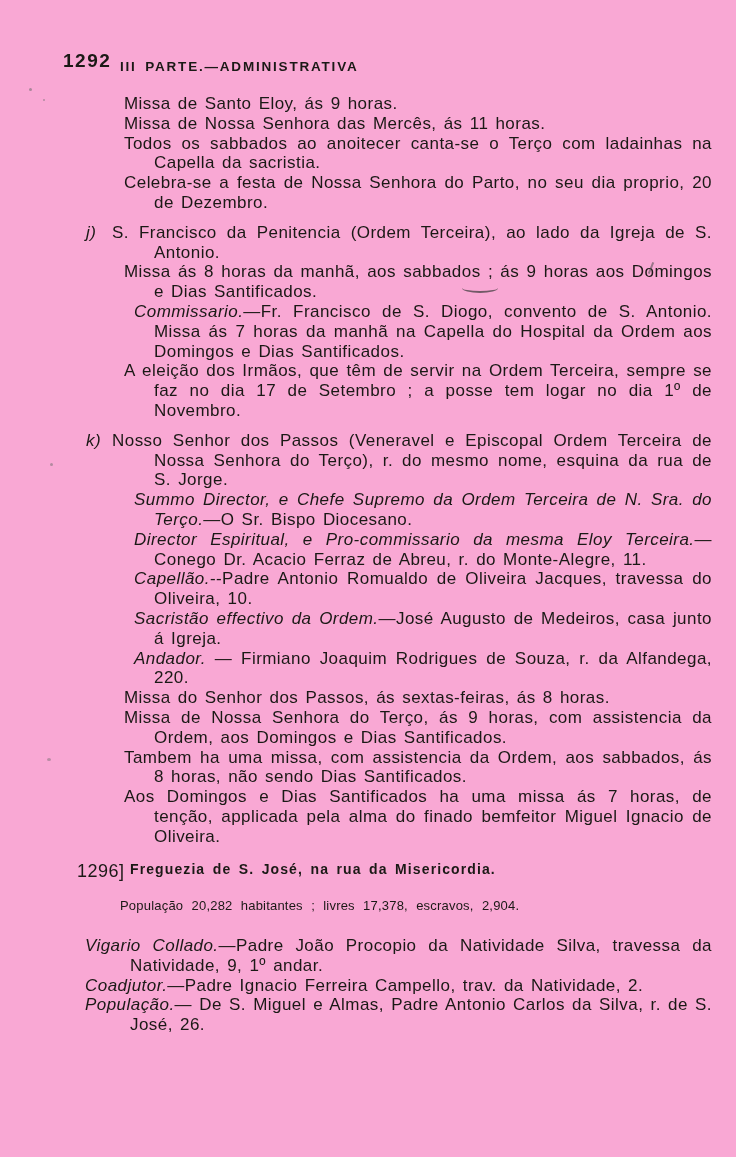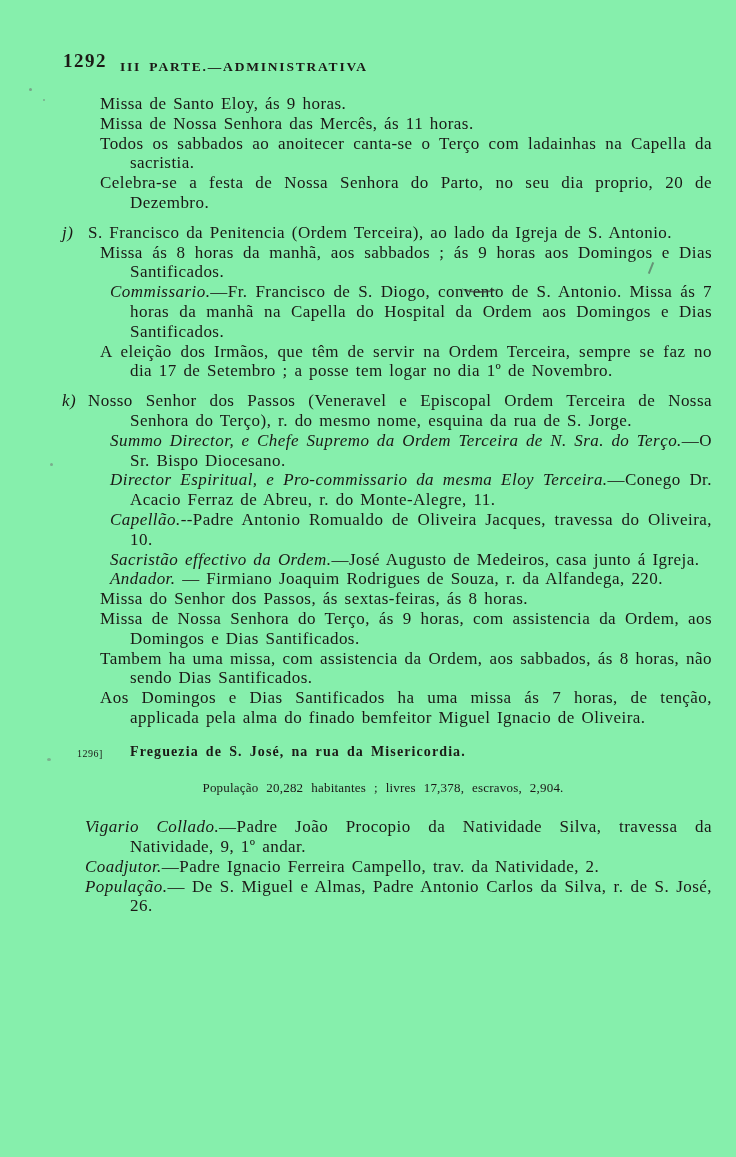--- a/index.html
+++ b/index.html
@@ -1,71 +1,71 @@
 <!DOCTYPE html>
 <html lang="pt"><head>
 <meta charset="utf-8">
 <style>
   * { box-sizing: border-box; }
   html, body { margin: 0; padding: 0; background: #ffffff; }
   .page {
     position: relative;
     width: 736px;
     height: 1157px;
-    background: #86efac;
+    background: #f9a8d4;
     color: #1b1916;
-    font-family: Liberation Serif, serif;
+    font-family: Liberation Sans, sans-serif;
     font-size: 17px;
     line-height: 19.8px;
     letter-spacing: 0.45px;
     word-spacing: 2px;
     overflow: hidden;
   }
 
   
   .page-number {
     position: absolute; left: 63px; top: 51px;
     font-size: 19px; font-weight: bold; letter-spacing: 1.5px;
   }
   .running-title {
     position: absolute; left: 120px; right: 96px; top: 57px;
     text-align: left; font-size: 13.5px; font-weight: bold;
     letter-spacing: 1.8px; word-spacing: 3px;
   }
 
   
-  .body-text { position: relative; padding-top: 94px; }
+  .body-text { position: relative; padding-top: 94px; padding-left: 24px; }
   .para {
     margin: 0; padding-left: 130px; padding-right: 24px;
     text-indent: -30px; text-align: justify; position: relative;
   }
   .p-official { text-indent: -20px; }
   .p-lettered { text-indent: -42px; }
   .p-entry    { text-indent: -45px; }
   .gap { margin-top: 10px; }
   .marker {
     position: absolute; left: 62px; top: 0;
     font-style: italic; text-indent: 0;
   }
   .it { font-style: italic; }
 
   
   .entry2 { margin-top: 14px; position: relative; }
   .entry2-heading { position: relative; }
   .entry-ref {
     position: absolute; left: 77px; top: 2px;
-    font-size: 10px; letter-spacing: 0.5px;
+    font-size: 18px; letter-spacing: 0.5px;
   }
   .entry-title {
     margin: 0 70px 0 130px; text-align: left;
     font-size: 14px; font-weight: bold;
     letter-spacing: 1.1px; word-spacing: 2.5px;
   }
   .population {
-    margin: 16px 90px 20px 120px; text-align: center;
+    margin: 16px 90px 20px 120px; text-align: left;
     font-size: 13px; letter-spacing: 0.2px; word-spacing: 4.5px;
   }
 
   
   .speck { position: absolute; background: #6b6b6b; border-radius: 50%; }
   .speck.s1 { left: 29px;  top: 88px;  width: 3px; height: 3px; opacity: .55; }
   .speck.s2 { left: 43px;  top: 99px;  width: 2px; height: 2px; opacity: .5; }
   .speck.s3 { left: 50px;  top: 463px; width: 3px; height: 3px; opacity: .5; }
   .speck.s4 { left: 47px;  top: 758px; width: 4px; height: 3px; opacity: .45; }
   .swoosh {

